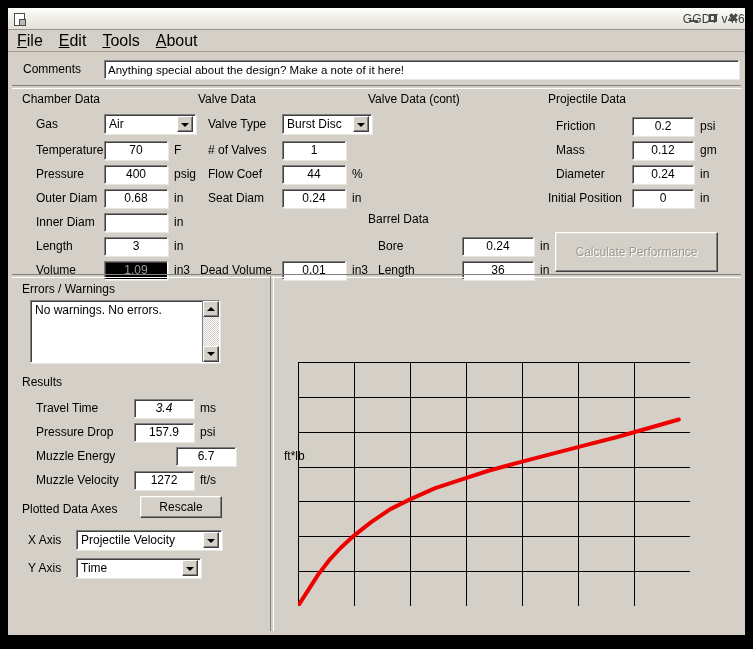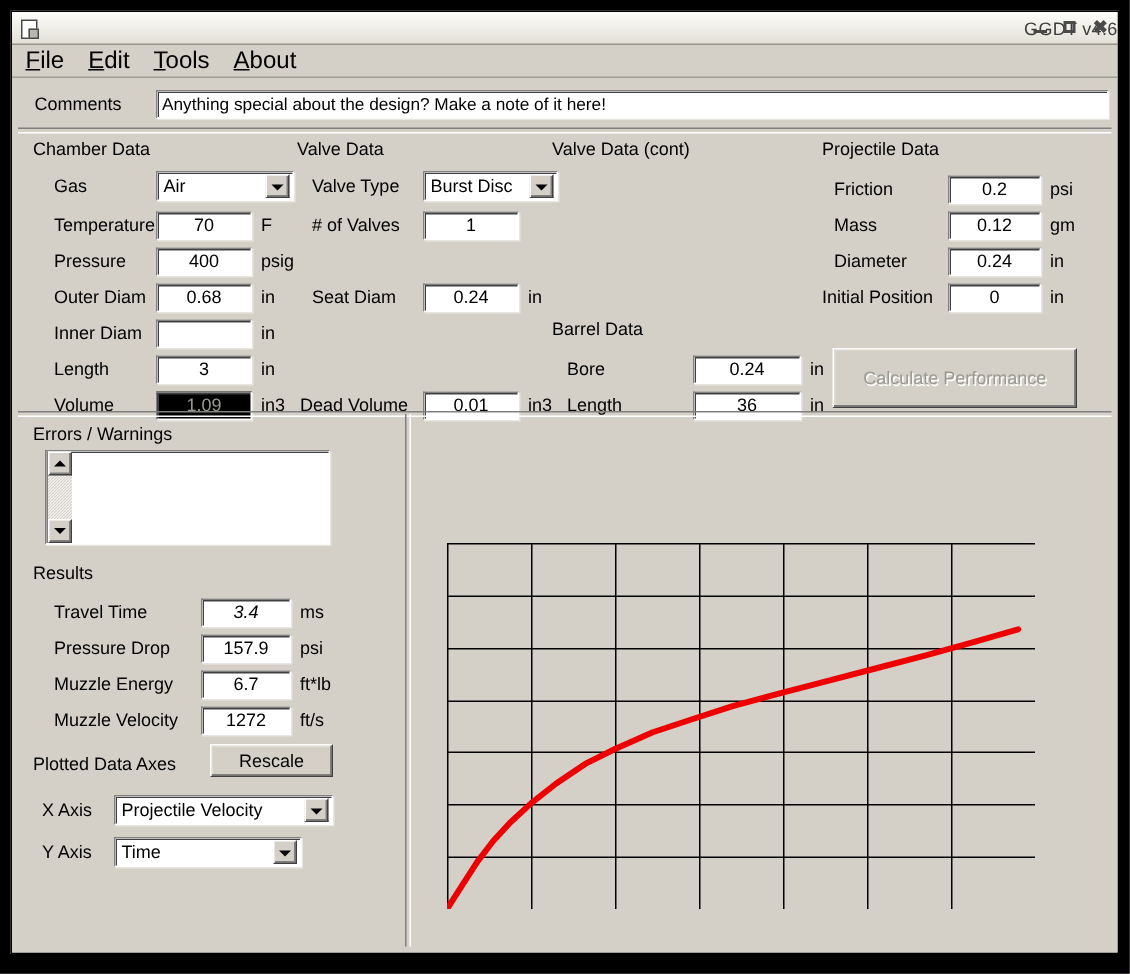--- a/index.html
+++ b/index.html
@@ -379,20 +379,25 @@
         <span class="cval">Burst Disc</span>
         <span class="carrow"></span>
       </div>
     </div>
 
     <div class="fld" style="left:200px; top:88px;">
       <span class="lbl" style="width:74px;"># of Valves</span>
       <div class="tbox sunken" style="width:64px;">1</div>
     </div>
 
+    <div class="fld" style="left:200px; top:112px;">
+      <span class="lbl" style="width:74px;">Flow Coef</span>
+      <div class="tbox sunken" style="width:64px;">44</div>
+      <span class="unit">%</span>
+    </div>
 
     <div class="fld" style="left:200px; top:136px;">
       <span class="lbl" style="width:74px;">Seat Diam</span>
       <div class="tbox sunken" style="width:64px;">0.24</div>
       <span class="unit">in</span>
     </div>
 
     <div class="fld" style="left:192px; top:208px;">
       <span class="lbl" style="width:82px;">Dead Volume</span>
       <div class="tbox sunken" style="width:64px;">0.01</div>
@@ -441,20 +446,21 @@
       <span class="unit">in</span>
     </div>
 
     <div class="btn disabled" style="position:absolute; left:547px; top:180px; width:163px; height:40px;">Calculate Performance</div>
 
     <div id="sep2"></div>
     <div id="vsep"></div>
 
     <div class="grp-title" style="left:14px; top:230px;">Errors / Warnings</div>
     <div id="err-box" class="sunken" style="top:248px;">
+      <div id="err-text">No warnings.  No errors.</div>
       <div id="err-scroll">
         <div class="sb-btn up"></div>
         <div id="sb-track"></div>
         <div class="sb-btn down"></div>
       </div>
     </div>
 
     <div class="grp-title" style="left:14px; top:323px;">Results</div>
 
     <div class="fld" style="left:28px; top:346px;">
@@ -462,21 +468,21 @@
       <div class="tbox sunken" style="width:60px;font-style:italic;">3.4</div>
       <span class="unit">ms</span>
     </div>
 
     <div class="fld" style="left:28px; top:370px;">
       <span class="lbl" style="width:98px;">Pressure Drop</span>
       <div class="tbox sunken" style="width:60px;">157.9</div>
       <span class="unit">psi</span>
     </div>
 
-    <div class="fld" style="left:28px; top:394px;">
+    <div class="fld" style="left:28px; top:394px;gap:42px;">
       <span class="lbl" style="width:98px;">Muzzle Energy</span>
       <div class="tbox sunken" style="width:60px;">6.7</div>
       <span class="unit">ft*lb</span>
     </div>
 
     <div class="fld" style="left:28px; top:418px;">
       <span class="lbl" style="width:98px;">Muzzle Velocity</span>
       <div class="tbox sunken" style="width:60px;">1272</div>
       <span class="unit">ft/s</span>
     </div>

